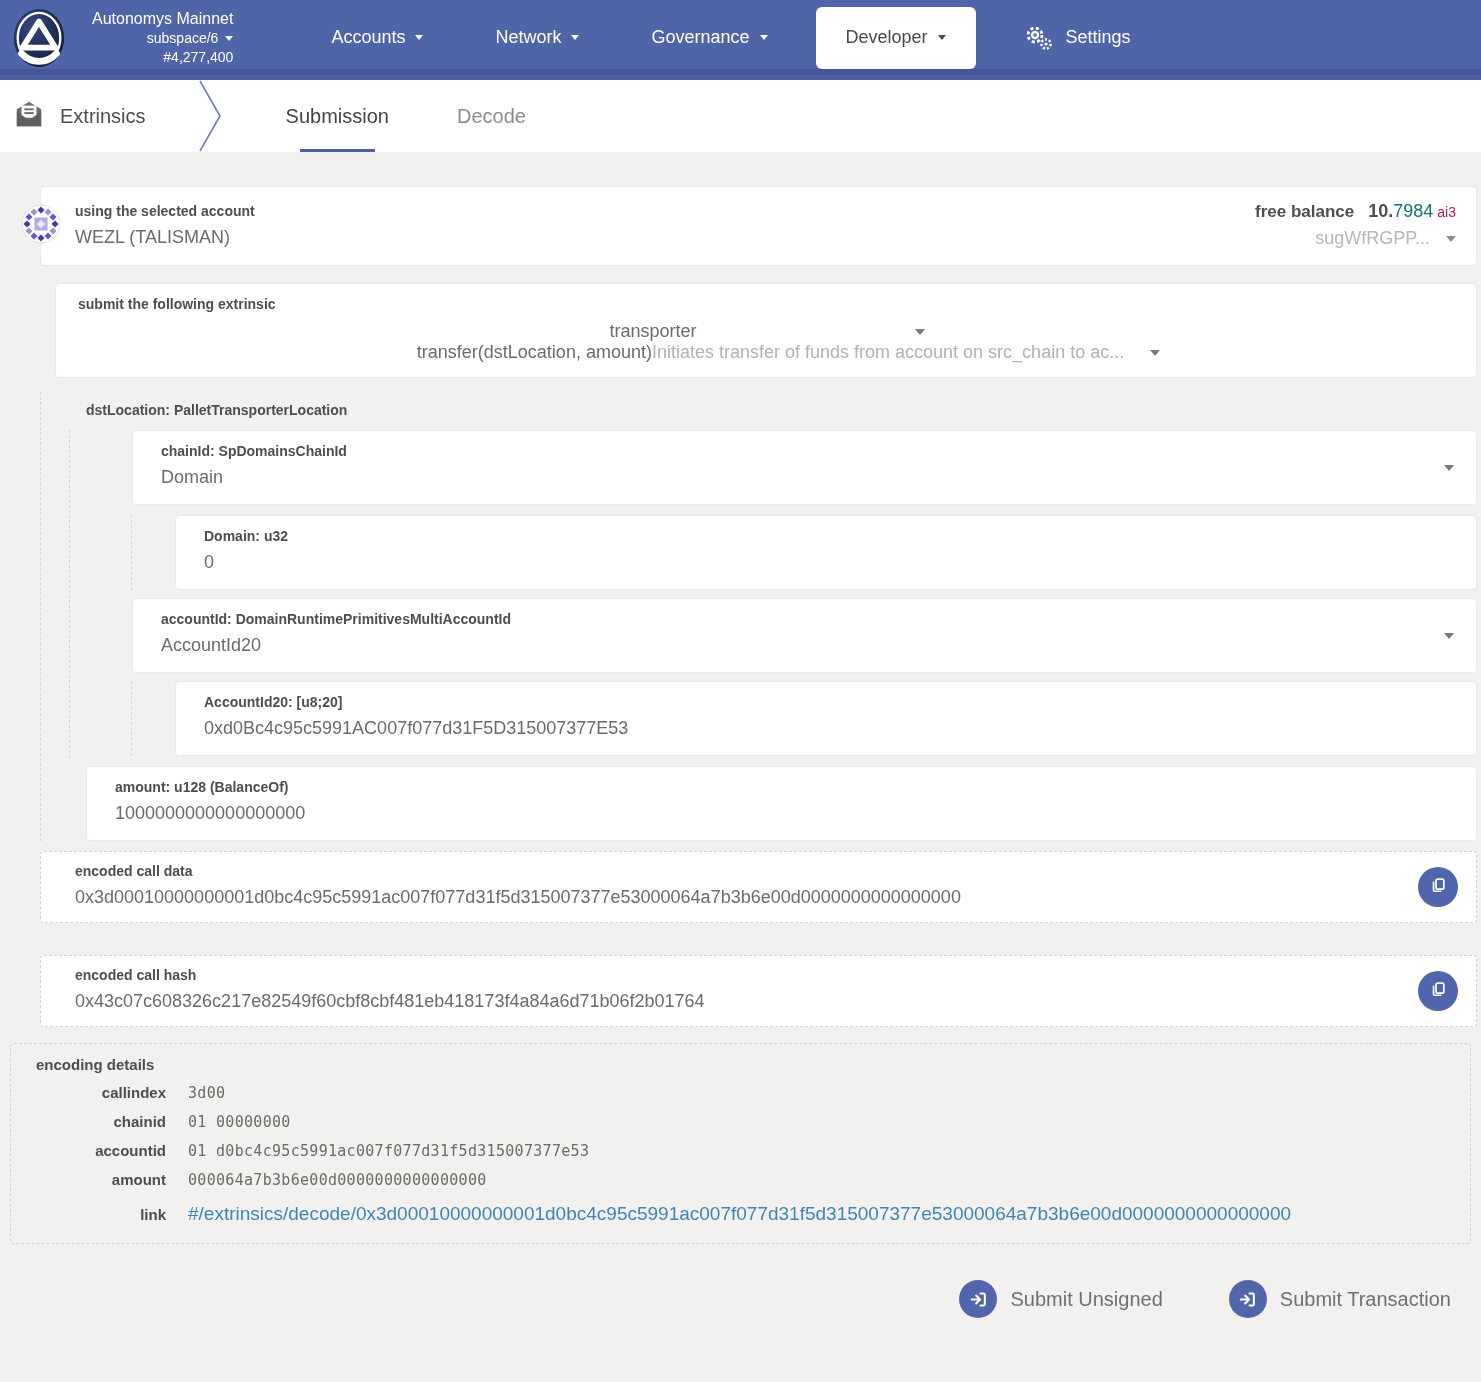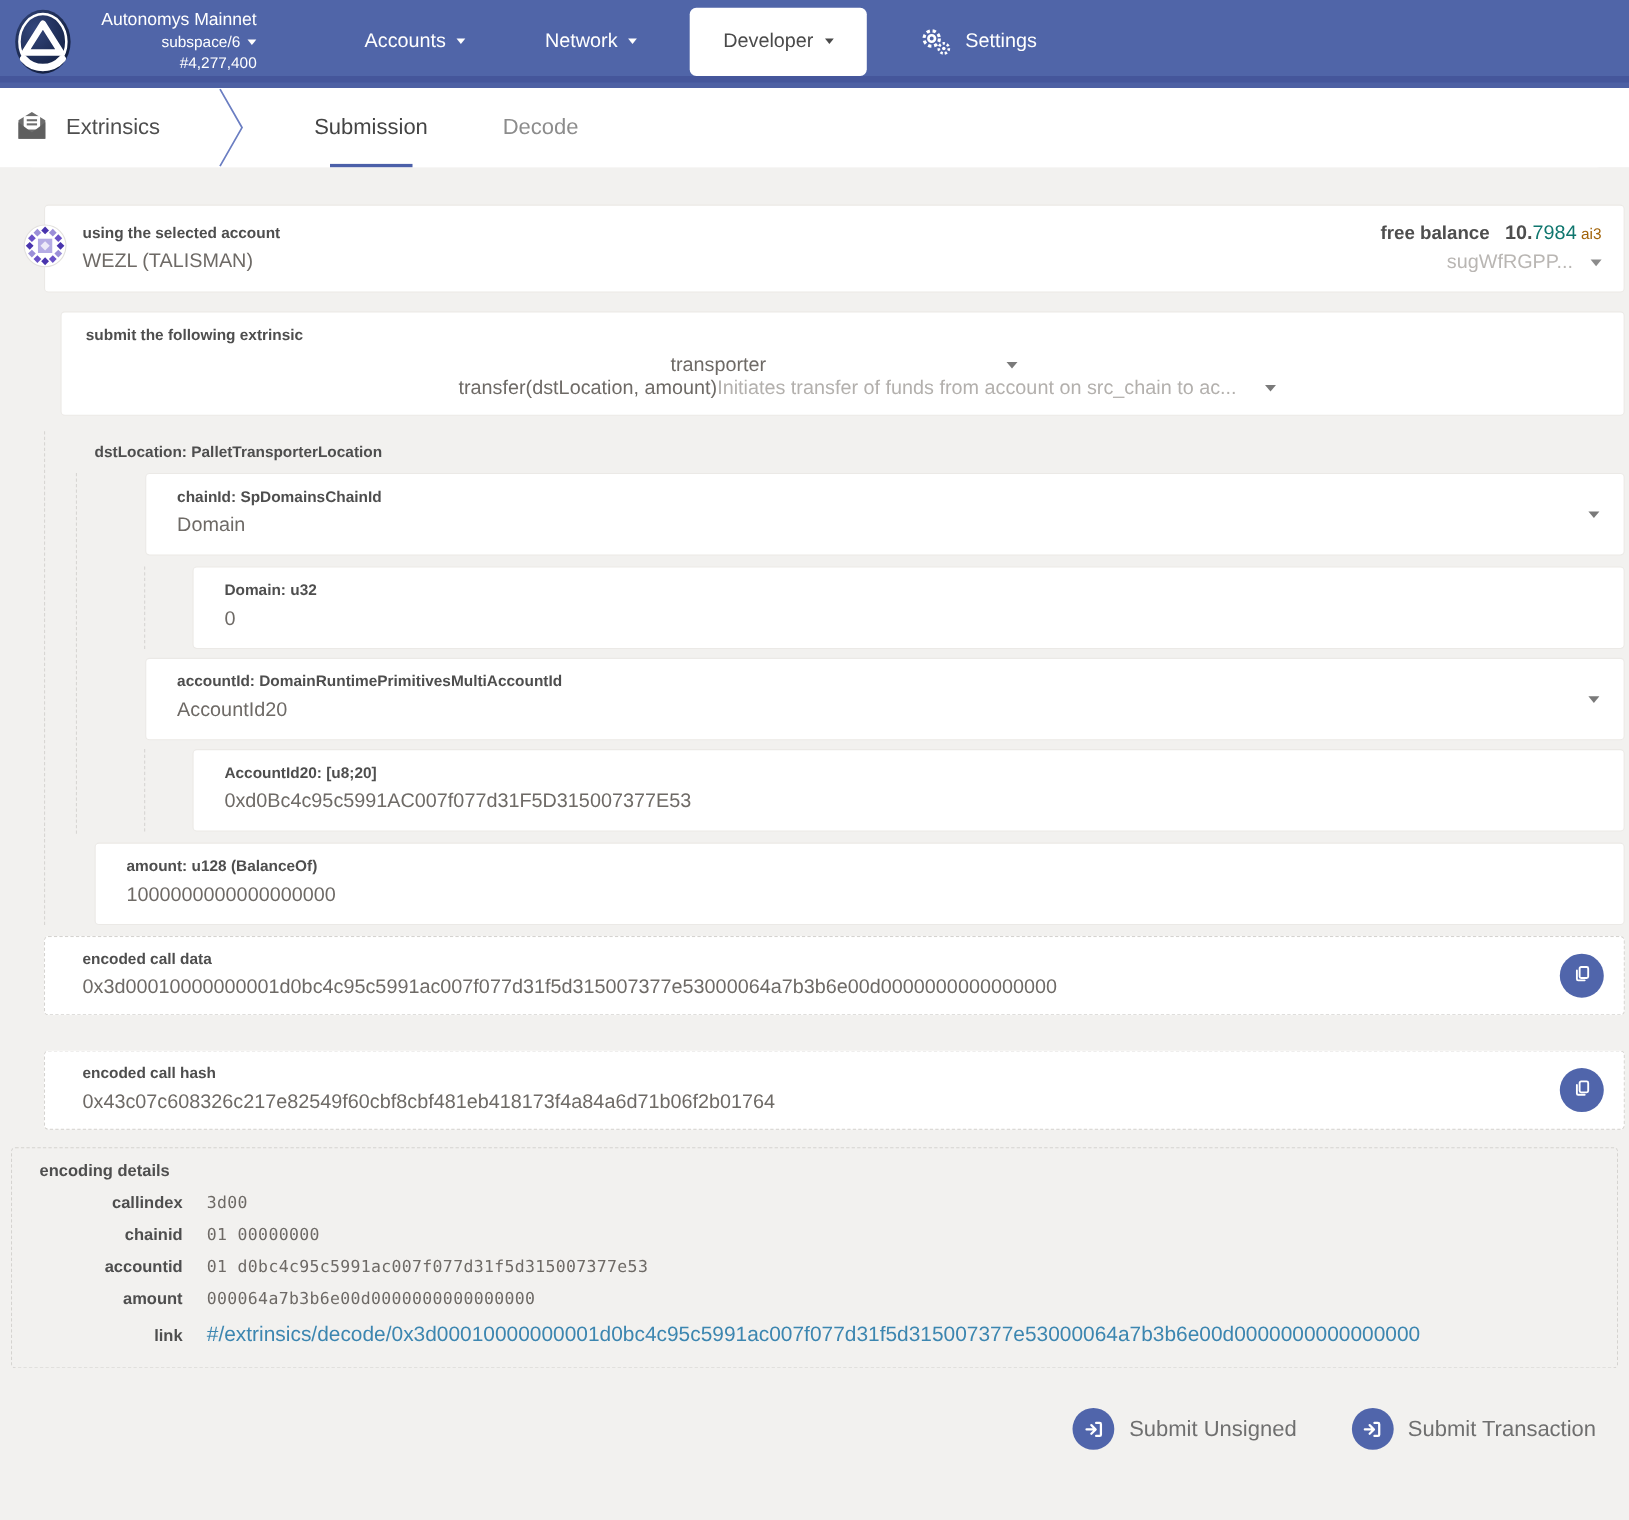--- a/index.html
+++ b/index.html
@@ -48,21 +48,21 @@
   .val { font-size:18px; color:#6e6a66; margin-top:8px; }
   
   .account-card { margin:0 4px 0 40px; position:relative; padding:13px 20px 15px 34px;
     display:flex; align-items:center; min-height:80px; }
   .identicon { position:absolute; left:-20px; top:50%; transform:translateY(-50%); }
   .balance-block { margin-left:auto; text-align:right; }
   .fb-line { display:flex; align-items:baseline; justify-content:flex-end; gap:14px; }
   .fb-label { font-size:17px; font-weight:bold; color:#4e4e4e; }
   .fb-int { font-size:18px; font-weight:bold; color:#4e4e4e; }
   .fb-frac { font-size:18px; color:#0f766e; font-weight:normal; }
-  .fb-unit { font-size:14px; color:#a16207; margin-left:4px; }
+  .fb-unit { font-size:14px; color:#be185d; margin-left:4px; }
   .addr-line { margin-top:6px; display:flex; align-items:center; justify-content:flex-end;
     gap:16px; font-size:18px; color:#b9b6b3; }
   .addr-line .caret { color:#8b8b8b; }
   
   .ext-card { margin:17px 4px 0 55px; padding:12px 20px 14px 22px; }
   .ext-row { display:flex; align-items:center; margin-top:9px;flex-direction:column; }
   .pallet-select { width:315px; display:flex; align-items:center; }
   .pallet-select .val { margin-top:0; flex:1; }
   .method-select { flex:1; display:flex; align-items:center; margin-left:43px; }
   .method-select .val { margin-top:0; }
@@ -94,21 +94,21 @@
     padding:12px 20px 18px 25px; }
   .enc-rows { margin-top:8px; }
   .enc-row { display:flex; align-items:baseline; margin-top:11px; }
   .enc-label { width:130px; text-align:right; font-size:15px; font-weight:bold;
     color:#4e4e4e; flex:0 0 auto; }
   .enc-val { margin-left:22px; font-family:"DejaVu Sans Mono","Liberation Mono",monospace;
     font-size:15px; color:#6e6a66; letter-spacing:0.3px; }
   .enc-link-row { display:flex; align-items:baseline; margin-top:14px; }
   .enc-link { margin-left:22px; font-size:19px; color:#3c86b0; text-decoration:none; }
   
-  .actions { display:flex; justify-content:flex-end; align-items:center; gap:50px;
+  .actions { display:flex; justify-content:flex-end; align-items:center; gap:66px;
     margin:36px 30px 0 0; }
   .action-btn { display:flex; align-items:center; gap:13px; background:none; border:none;
     cursor:pointer; }
   .action-circle { width:38px; height:38px; border-radius:50%; background:#5065ab;
     display:flex; align-items:center; justify-content:center; flex:0 0 auto; }
   .action-label { font-size:20px; color:#6f6f6f; font-family:inherit; }
 </style>
 </head>
 <body>
 
@@ -137,20 +137,24 @@
         <span>#4,277,400</span>
       </div>
   </div>
   <div class="nav">
     <div class="nav-item">
       <span>Accounts</span>
       <span class="caret small"></span>
     </div>
     <div class="nav-item">
       <span>Network</span>
+      <span class="caret small"></span>
+    </div>
+    <div class="nav-item">
+      <span>Governance</span>
       <span class="caret small"></span>
     </div>
     <div class="nav-item active">
       <span>Developer</span>
       <span class="caret small"></span>
     </div>
     <div class="nav-item">
       <span class="gears">
         <svg viewBox="0 0 30 26" width="30" height="26">
           <circle cx="11" cy="10" r="7" fill="none" stroke="#fff" stroke-width="2.8" stroke-dasharray="3.1 2.5"></circle>

